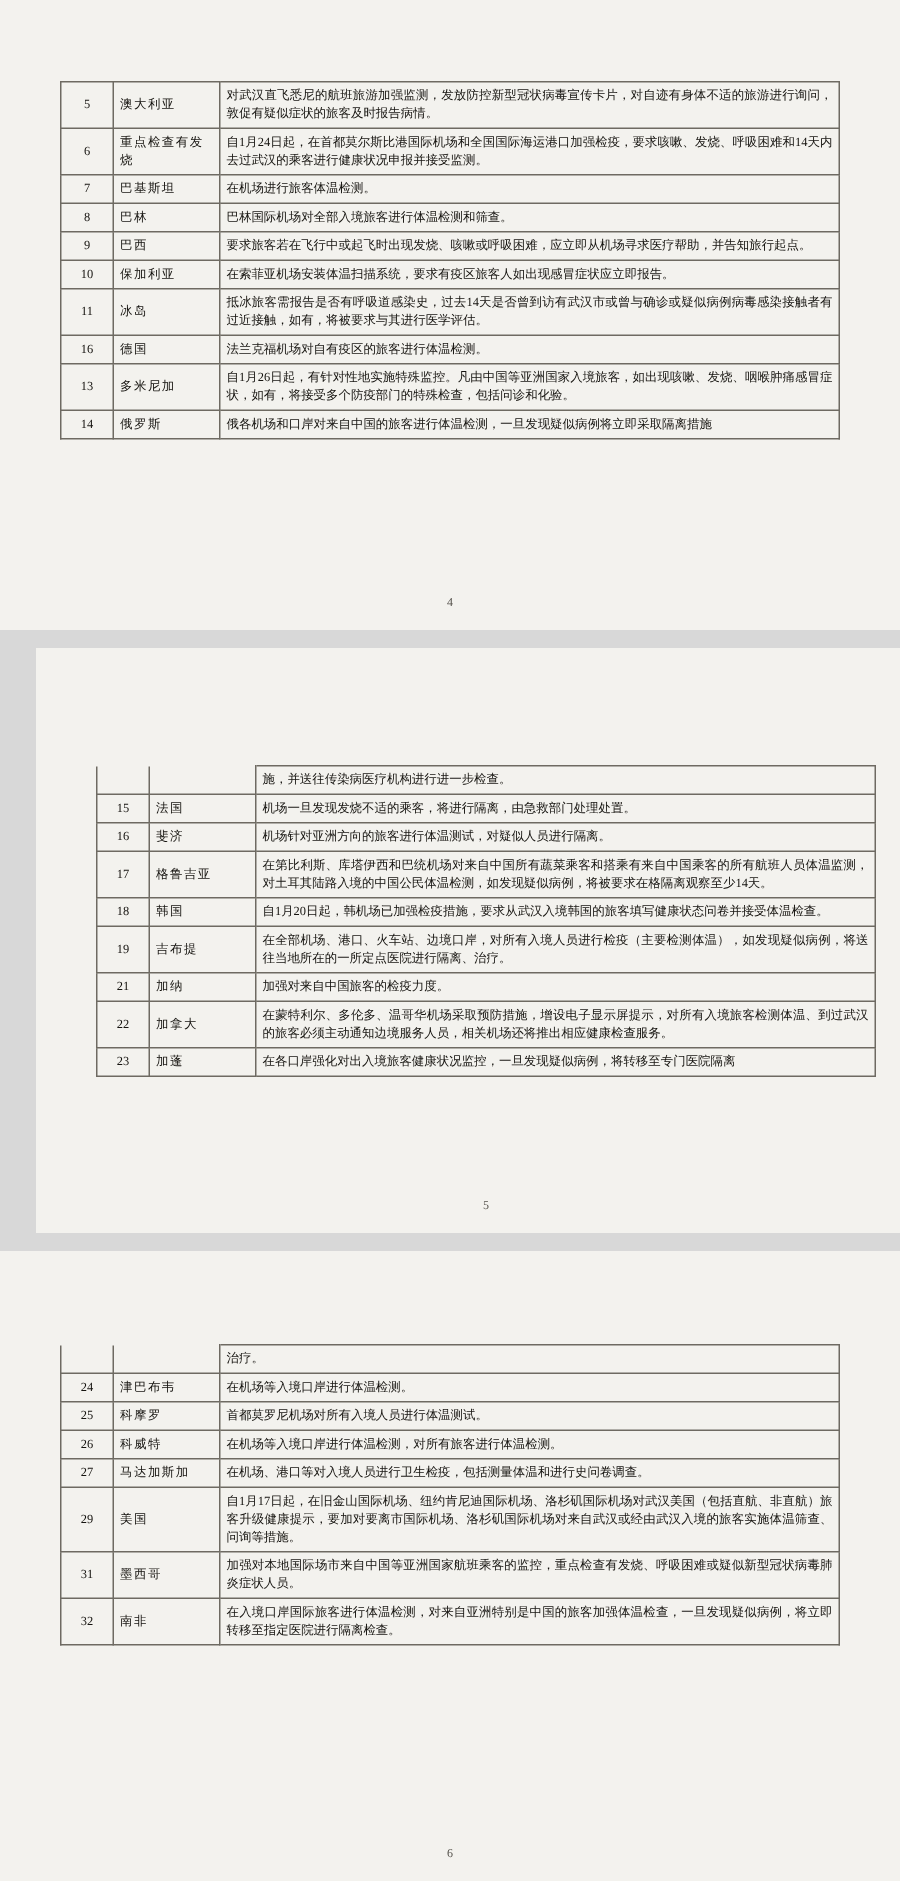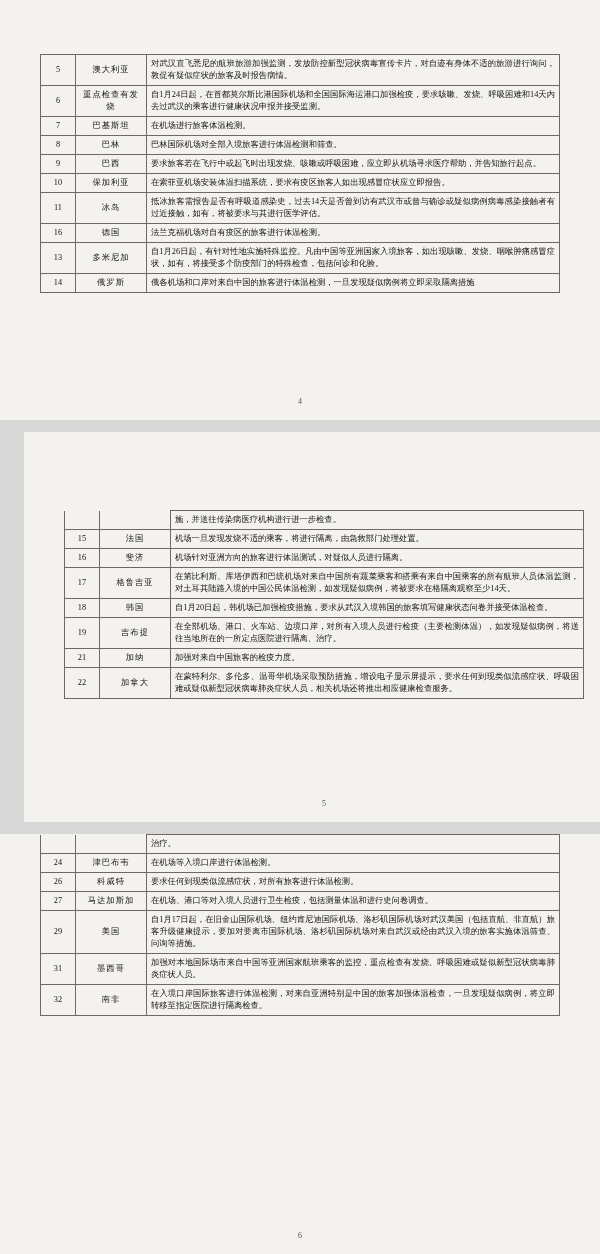--- a/index.html
+++ b/index.html
@@ -12,21 +12,21 @@
     font-family: "Liberation Sans", sans-serif;
   }
   .page {
     background: #f3f2ee;
     width: 600px;
     box-sizing: border-box;
     position: relative;
   }
   .page-1 { height: 420px; padding-top: 54px; }
   .page-2 { height: 390px; padding-top: 78px; margin-left: 24px; }
-  .page-3 { height: 420px; }
+  .page-3 { height: 420px; padding-top: 62px; }
   .gap {
     height: 12px;
     background: #d8d8d8;
   }
   table.doc {
     border-collapse: collapse;
     margin: 0 auto;
     width: 520px;
     table-layout: fixed;
   }
@@ -40,21 +40,20 @@
     font-family: "Liberation Serif", serif;
   }
   td.num {
     width: 26px;
     text-align: center;
     font-family: "Liberation Sans", sans-serif;
     font-size: 8.5px;
   }
   td.country {
     width: 62px;
-    text-align: center;
     letter-spacing: 1px;
   }
   td.desc {
     text-align: justify;
     padding: 4px 6px;
   }
   td.blank {
     border-left: 1px solid #6e6a62;
     border-right: 1px solid #6e6a62;
     border-top: none;
@@ -172,21 +171,26 @@
         <td class="desc">在全部机场、港口、火车站、边境口岸，对所有入境人员进行检疫（主要检测体温），如发现疑似病例，将送往当地所在的一所定点医院进行隔离、治疗。</td>
       </tr>
       <tr>
         <td class="num">21</td>
         <td class="country">加纳</td>
         <td class="desc">加强对来自中国旅客的检疫力度。</td>
       </tr>
       <tr>
         <td class="num">22</td>
         <td class="country">加拿大</td>
-        <td class="desc">在蒙特利尔、多伦多、温哥华机场采取预防措施，增设电子显示屏提示，要求任何到现类似流感症状、呼吸困难或疑似新型冠状病毒肺炎症状人员，相关机场还将推出相应健康检查服务。</td>
+        <td class="desc">在蒙特利尔、多伦多、温哥华机场采取预防措施，增设电子显示屏提示，对所有入境旅客检测体温、到过武汉的旅客必须主动通知边境服务人员，相关机场还将推出相应健康检查服务。</td>
+      </tr>
+      <tr>
+        <td class="num">23</td>
+        <td class="country">加蓬</td>
+        <td class="desc">在各口岸强化对出入境旅客健康状况监控，一旦发现疑似病例，将转移至专门医院隔离</td>
       </tr>
     </tbody>
   </table>
   <div class="pagenum">5</div>
 </div>
 
 <div class="gap"></div>
 
 <div class="page page-3">
   <table class="doc">
@@ -195,23 +199,28 @@
         <td class="num blank"></td>
         <td class="country blank"></td>
         <td class="desc">治疗。</td>
       </tr>
       <tr>
         <td class="num">24</td>
         <td class="country">津巴布韦</td>
         <td class="desc">在机场等入境口岸进行体温检测。</td>
       </tr>
       <tr>
+        <td class="num">25</td>
+        <td class="country">科摩罗</td>
+        <td class="desc">首都莫罗尼机场对所有入境人员进行体温测试。</td>
+      </tr>
+      <tr>
         <td class="num">26</td>
         <td class="country">科威特</td>
-        <td class="desc">要求任何到现类似流感症状，对所有旅客进行体温检测。</td>
+        <td class="desc">在机场等入境口岸进行体温检测，对所有旅客进行体温检测。</td>
       </tr>
       <tr>
         <td class="num">27</td>
         <td class="country">马达加斯加</td>
         <td class="desc">在机场、港口等对入境人员进行卫生检疫，包括测量体温和进行史问卷调查。</td>
       </tr>
       <tr>
         <td class="num">29</td>
         <td class="country">美国</td>
         <td class="desc">自1月17日起，在旧金山国际机场、纽约肯尼迪国际机场、洛杉矶国际机场对武汉美国（包括直航、非直航）旅客升级健康提示，要加对要离市国际机场、洛杉矶国际机场对来自武汉或经由武汉入境的旅客实施体温筛查、问询等措施。</td>

